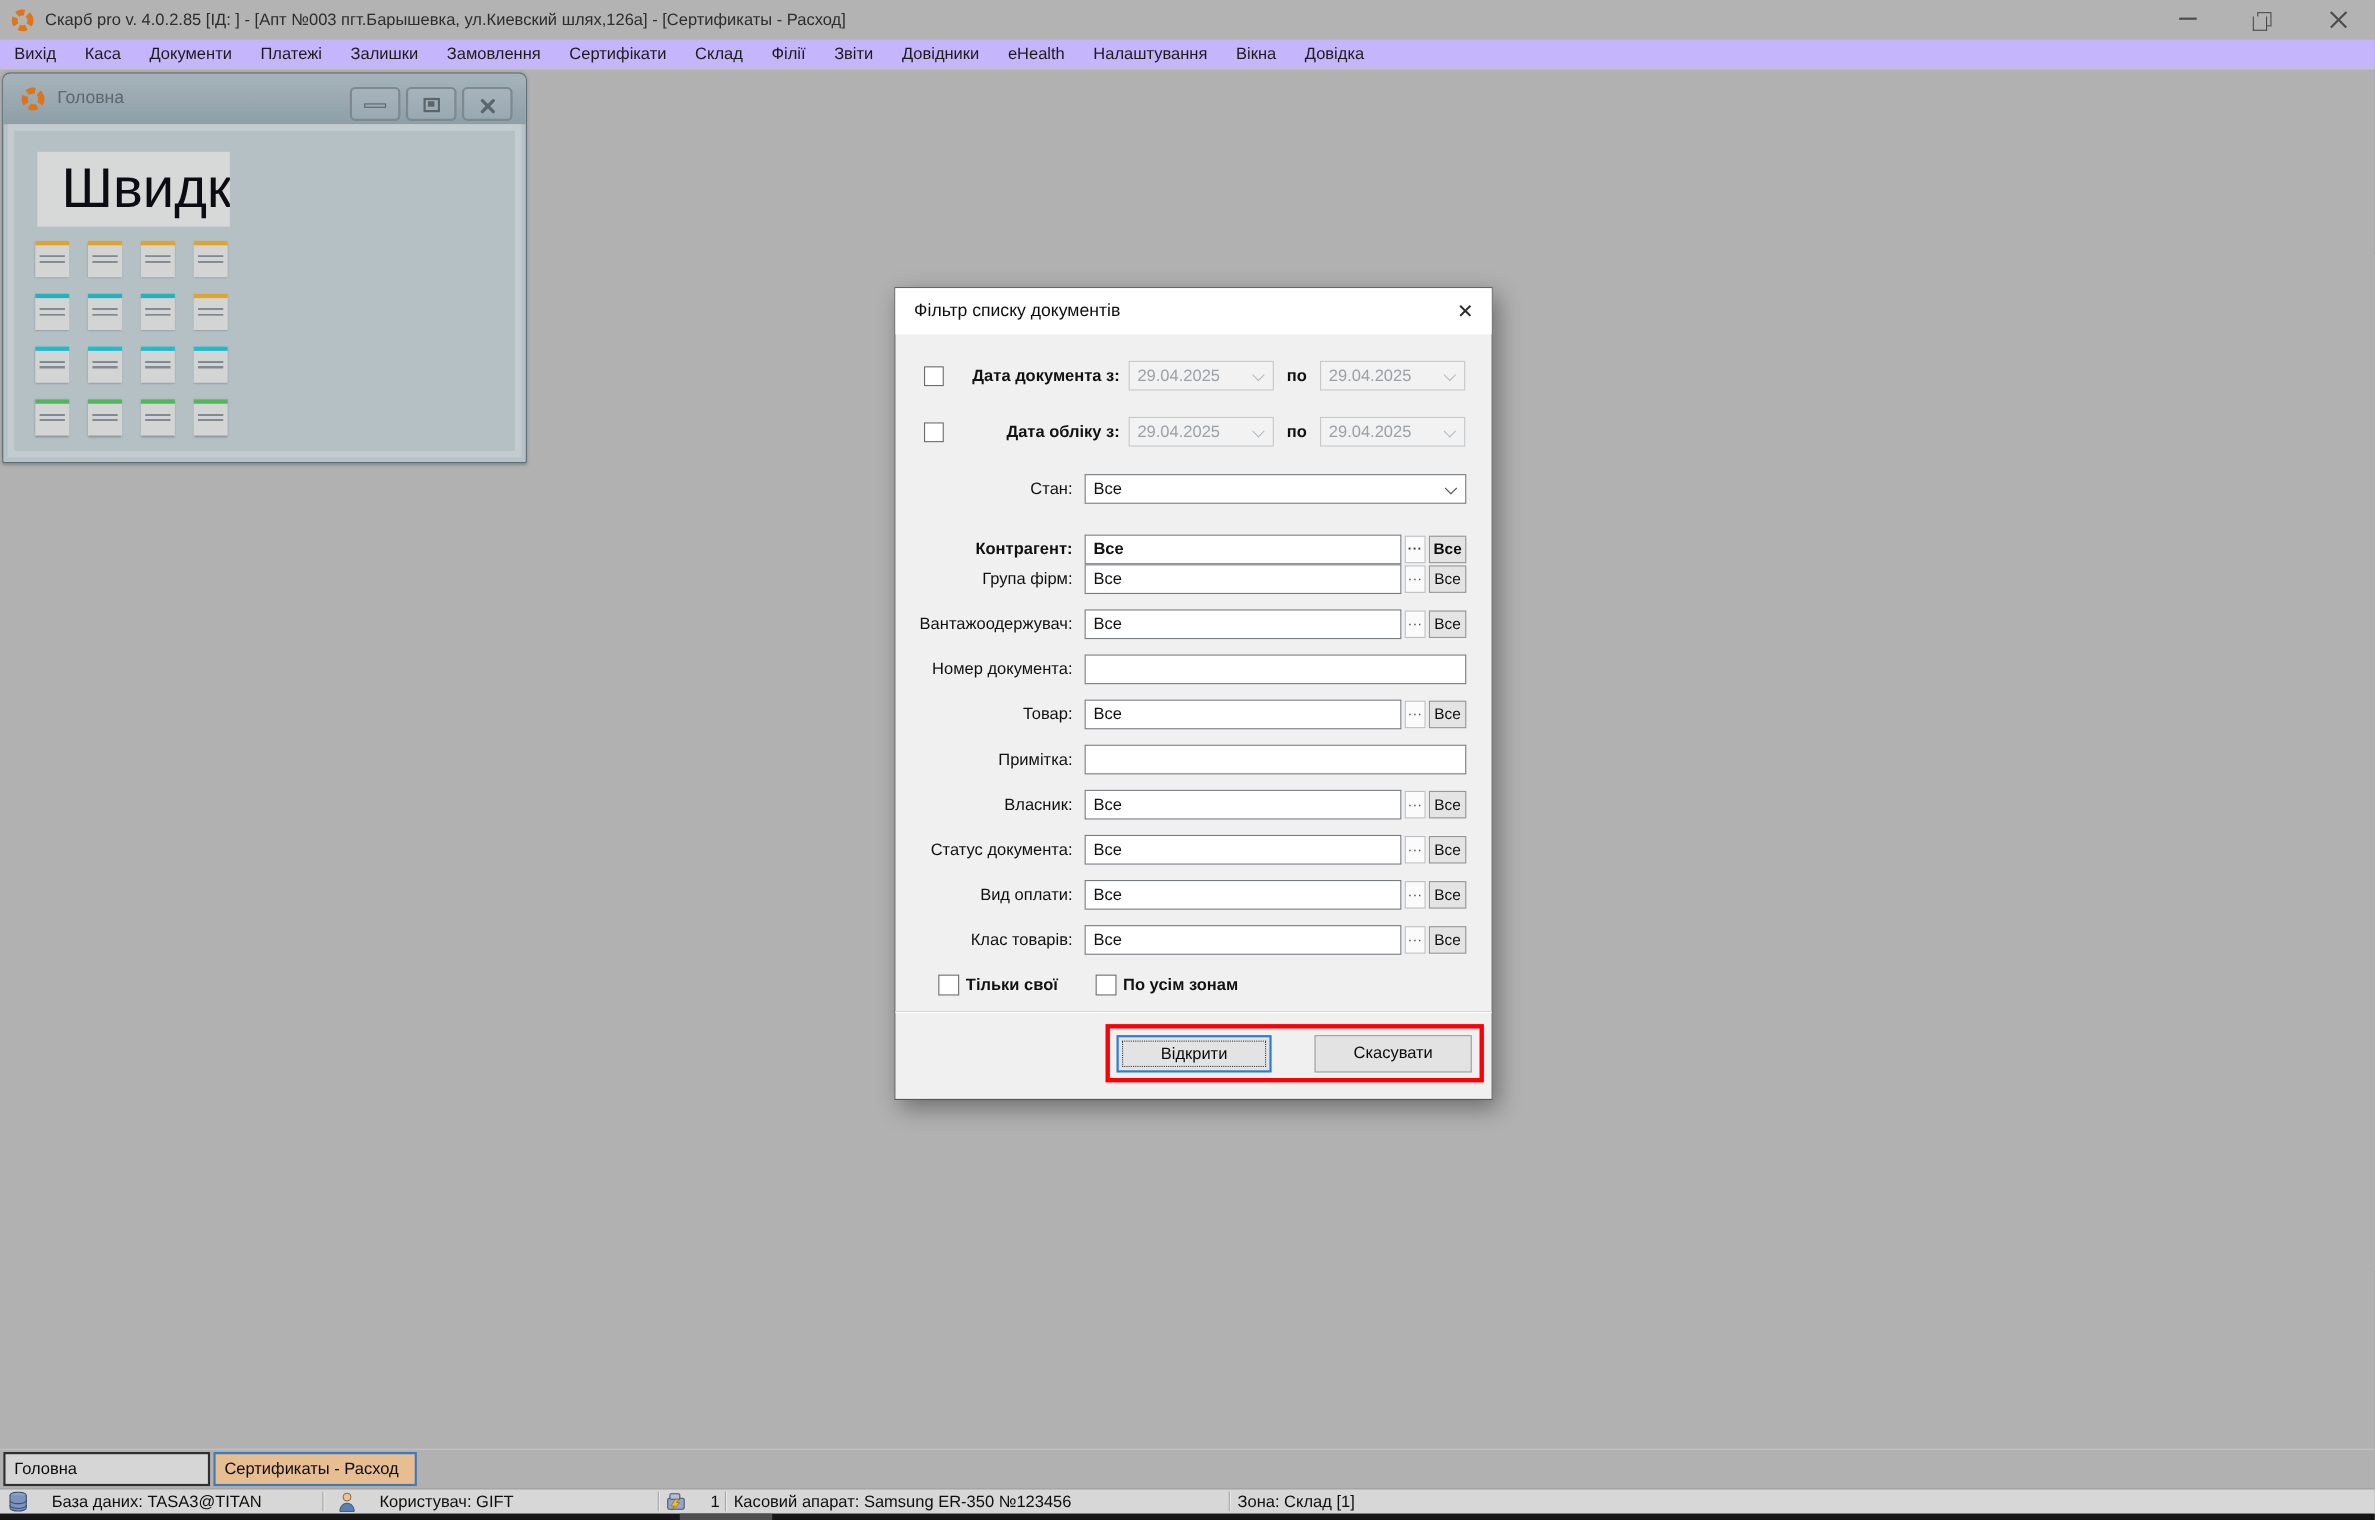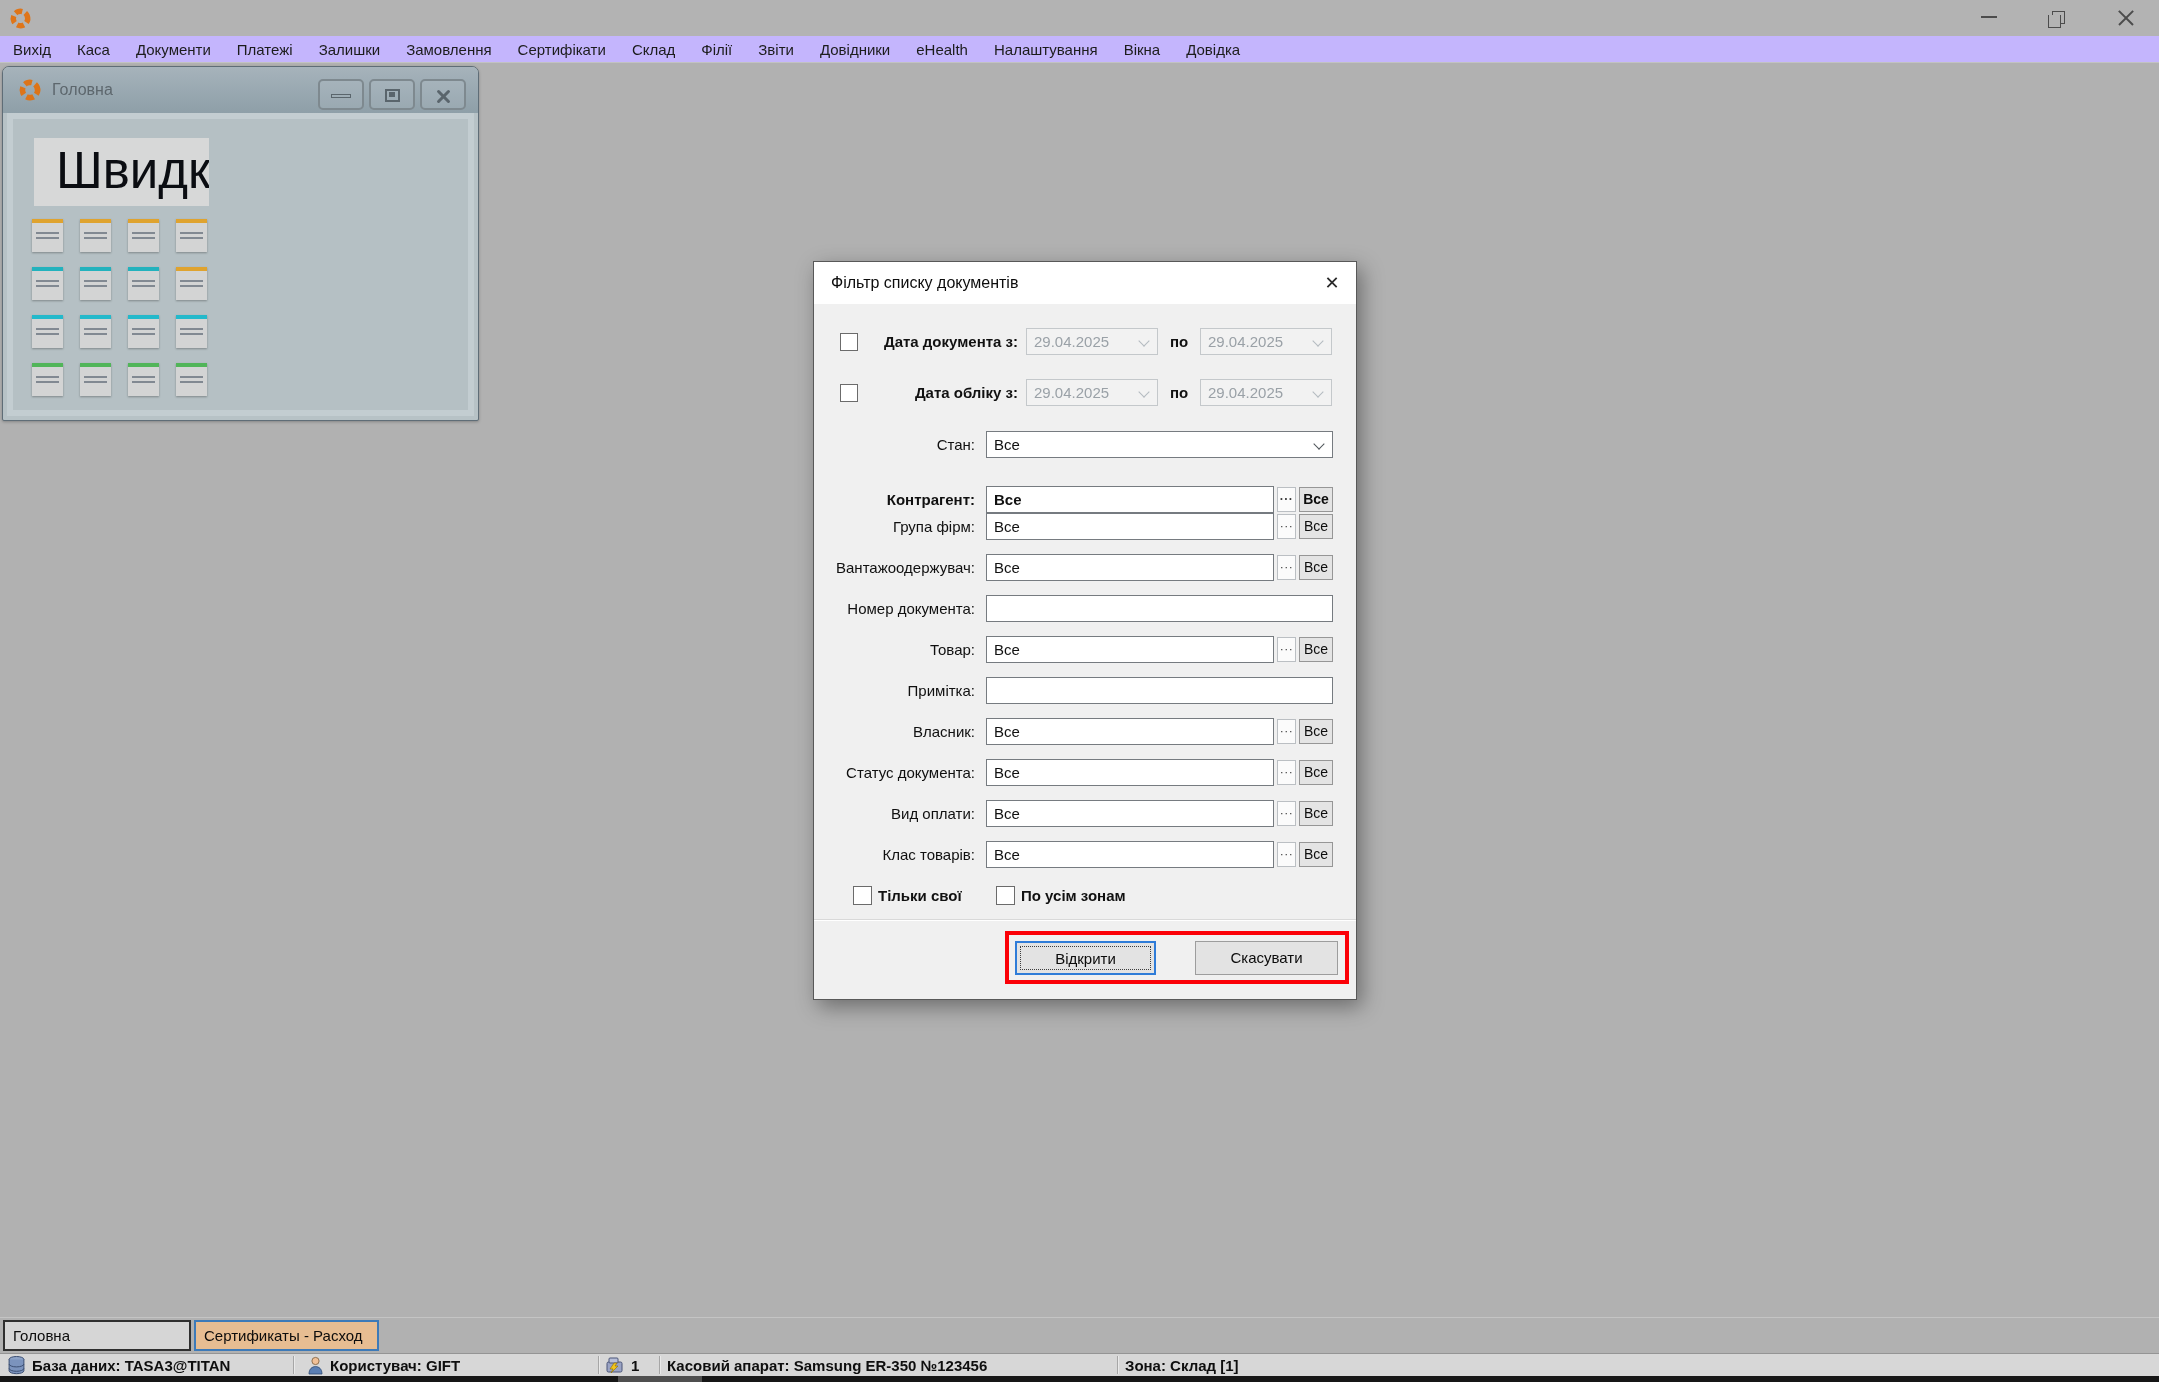--- a/index.html
+++ b/index.html
@@ -89,35 +89,36 @@
   .btn-cancel { left:381px; width:143px; border:1px solid #9d9d9d; }
   .red-rect { position:absolute; left:191px; top:669px; width:344px; height:53px; border:4px solid #fb0007; pointer-events:none; }
   
   .taskbar { position:absolute; left:0; top:1317px; width:100%; height:36px; background:#b1b1b1; border-top:1px solid #c4c4c4; }
   .task-tab { position:absolute; top:2px; height:31px; font-size:15px; padding-left:8px; line-height:27px; white-space:nowrap; overflow:hidden; }
   .tab-home { left:3px; width:188px; background:#d6d6d6; border:2px solid #2f2f2f; color:#0c0c0c; }
   .tab-cert { left:194px; width:185px; border:2px solid #3d7ab8; color:#0c0c0c; }
   
   .statusbar { position:absolute; left:0; top:1353px; width:100%; height:23px; background:#d7d7d7;
     border-top:1px solid #949494; font-size:15px; color:#0e0e0e; }
-  .sseg { position:absolute; top:0; height:100%; display:flex; align-items:center; gap:7px; white-space:nowrap;font-weight:bold; }
+  .sseg { position:absolute; top:0; height:100%; display:flex; align-items:center; gap:22px; white-space:nowrap; }
   .ssep { position:absolute; top:2px; bottom:2px; width:1px; background:#a6a6a6; box-shadow:1px 0 0 #e9e9e9; }
   .sicon { flex:none; }
   .bottom-strip { position:absolute; left:0; top:1376px; width:100%; height:6px; background:#161616; }
   .strip-notch { position:absolute; left:618px; top:0; width:84px; height:6px; background:#4f4f4f; }
 </style>
 </head>
 <body>
 
 <div id="screen">
 
   <div class="titlebar">
     <svg class="app-icon" viewBox="0 0 23 23">
       <circle cx="11.5" cy="11.5" r="7.2" fill="none" stroke="#df7519" stroke-width="5.4" stroke-dasharray="7 3.4" transform="rotate(-22 11.5 11.5)"></circle>
     </svg>
+    <span class="title-text">Скарб pro v. 4.0.2.85 [ІД:      ] - [Апт №003 пгт.Барышевка, ул.Киевский шлях,126а] - [Сертификаты - Расход]</span>
     <div class="win-controls">
       <div class="wc wc-min">
           <div class="bar"></div>
         </div>
       <div class="wc wc-rest">
           <div class="box"></div>
           <div class="box2"></div>
         </div>
       <div class="wc wc-close">
           <div class="x1"></div>

